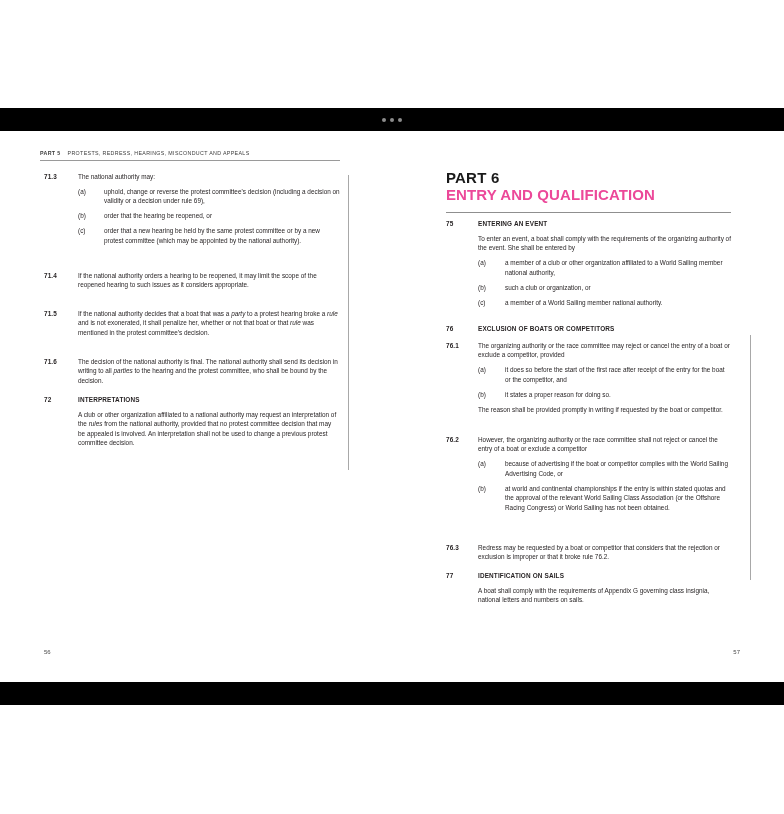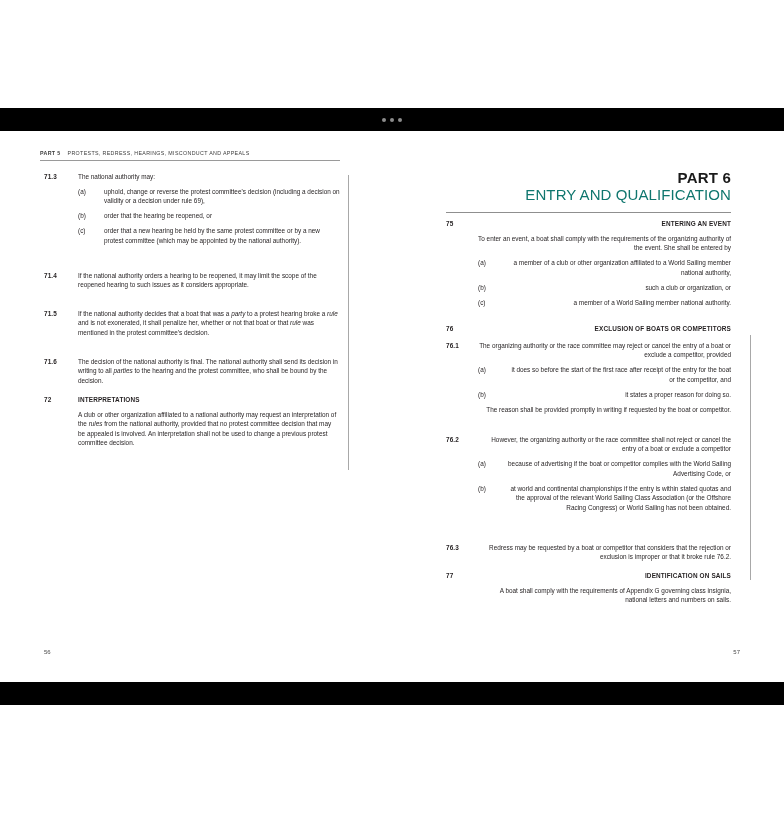--- a/index.html
+++ b/index.html
@@ -60,21 +60,21 @@
     background: #ffffff;
   }
   .page {
     position: absolute;
     top: 0;
     width: 392px;
     height: 551px;
     background: #ffffff;
   }
   .page.left  { left: 0; }
-  .page.right { left: 392px; text-align: right; }
+  .page.right { left: 392px; }
 
   
   .running-head {
     position: absolute;
     left: 40px;
     top: 19px;
     width: 300px;
     font-size: 5.3px;
     letter-spacing: 0.35px;
     color: #3b3b3b;
@@ -102,24 +102,24 @@
   }
   .part-title .pt-num {
     font-size: 15px;
     font-weight: bold;
     letter-spacing: 0.2px;
     line-height: 17px;
     color: #1a1a1a;
   }
   .part-title .pt-name {
     font-size: 15px;
-    font-weight: normal;
+    font-weight: bold;
     letter-spacing: 0.1px;
     line-height: 18px;
-    color: #0f766e;
+    color: #ec4899;
   }
   .part-rule {
     position: absolute;
     left: 54px;
     top: 81px;
     width: 285px;
     height: 1px;
     background: #8f8f8f;
   }
 

